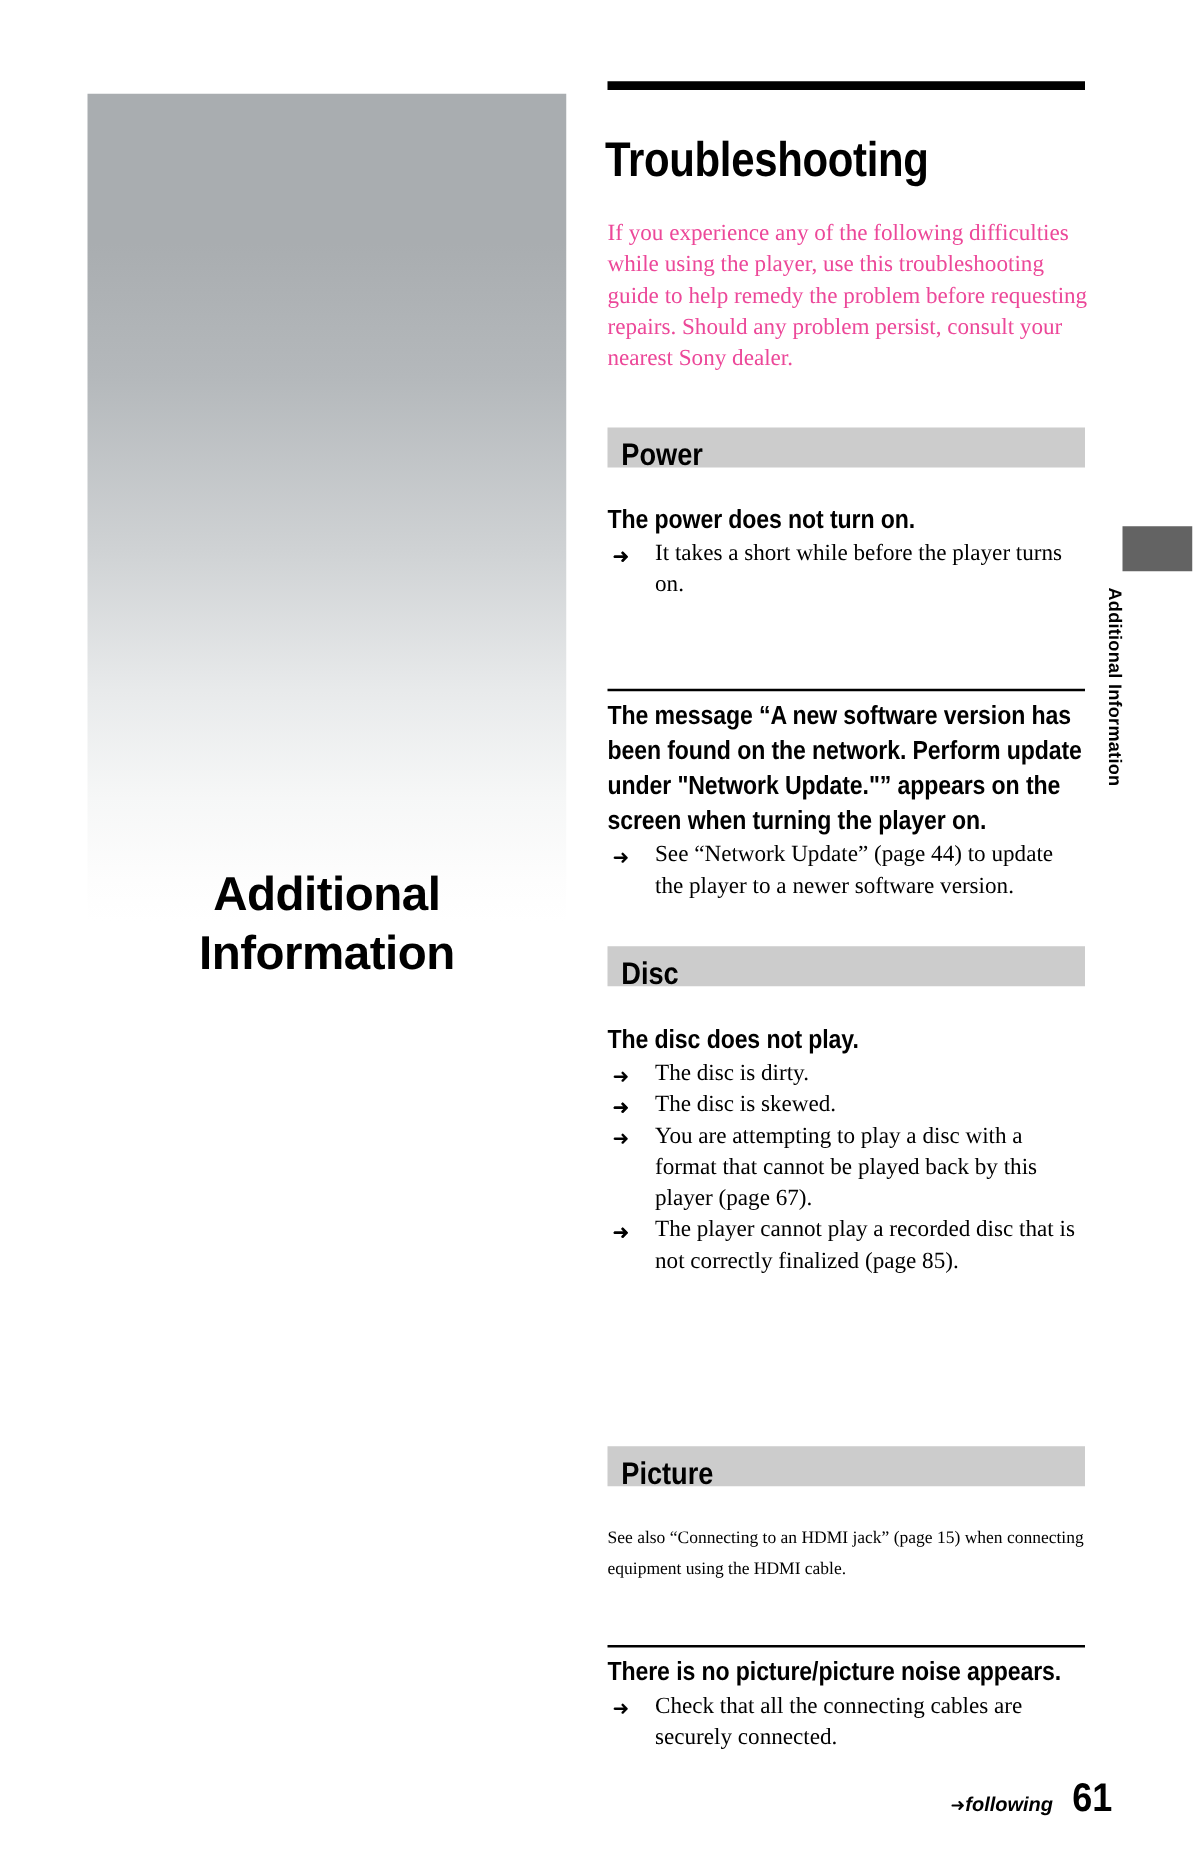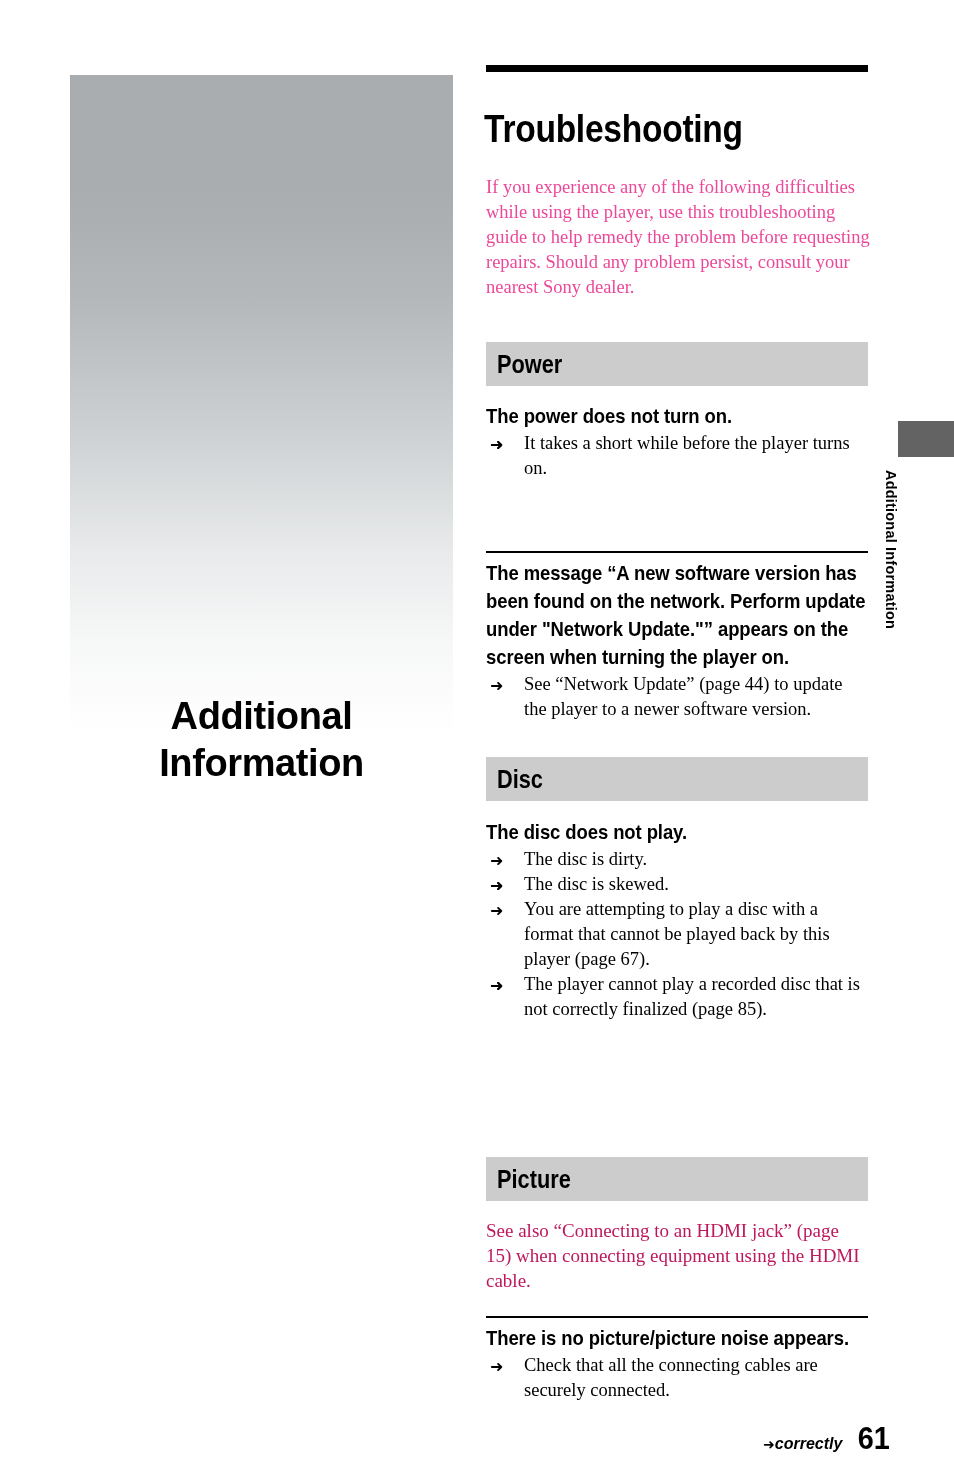--- a/index.html
+++ b/index.html
@@ -78,21 +78,21 @@
     font-size: 18.5px;
     line-height: 25px;
     color: #ec4899;
   }
 
   
   .section-band {
     position: absolute;
     left: 486px;
     width: 382px;
-    height: 44px;
+    height: 32px;
     background: #cccccc;
   }
   .section-band .band-label {
     position: absolute;
     left: 11px;
     top: 7px;
     font-family: "Liberation Sans Narrow", "Liberation Sans", "DejaVu Sans Condensed", sans-serif;
     font-weight: bold;
     font-size: 25px;
     line-height: 30px;
@@ -137,23 +137,23 @@
   .answer .arrow {
     position: absolute;
     left: 4px;
     top: 1px;
     font-family: "DejaVu Sans", sans-serif;
     font-size: 16px;
     line-height: 25px;
     color: #000;
   }
   .note-text {
-    font-size: 19px;
+    font-size: 14px;
     line-height: 25px;
-    color: #be185d;
+    color: #000000;
   }
 
   
   .side-tab-block {
     position: absolute;
     left: 898px;
     top: 421px;
     width: 56px;
     height: 36px;
     background: #636363;
@@ -291,15 +291,15 @@
   <div class="qa-question">There is no picture/picture noise appears.</div>
   <div class="answers">
     <div class="answer">
       <span class="arrow">➜</span>
       <span>Check that all the connecting cables are securely connected.</span>
     </div>
   </div>
 </div>
 
 <div class="footer">
-  <span class="footer-continued"><span class="cont-arrow">➜</span><span>correctly</span></span>
+  <span class="footer-continued"><span class="cont-arrow">➜</span><span>following</span></span>
   <span class="footer-page">61</span>
 </div>
 
 </body></html>

